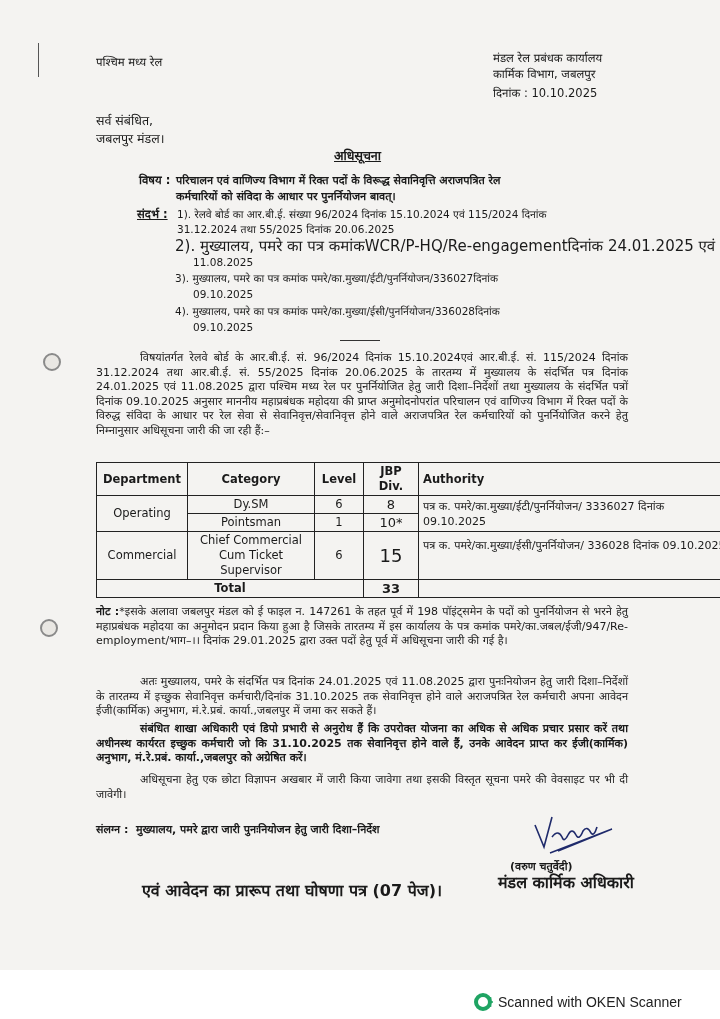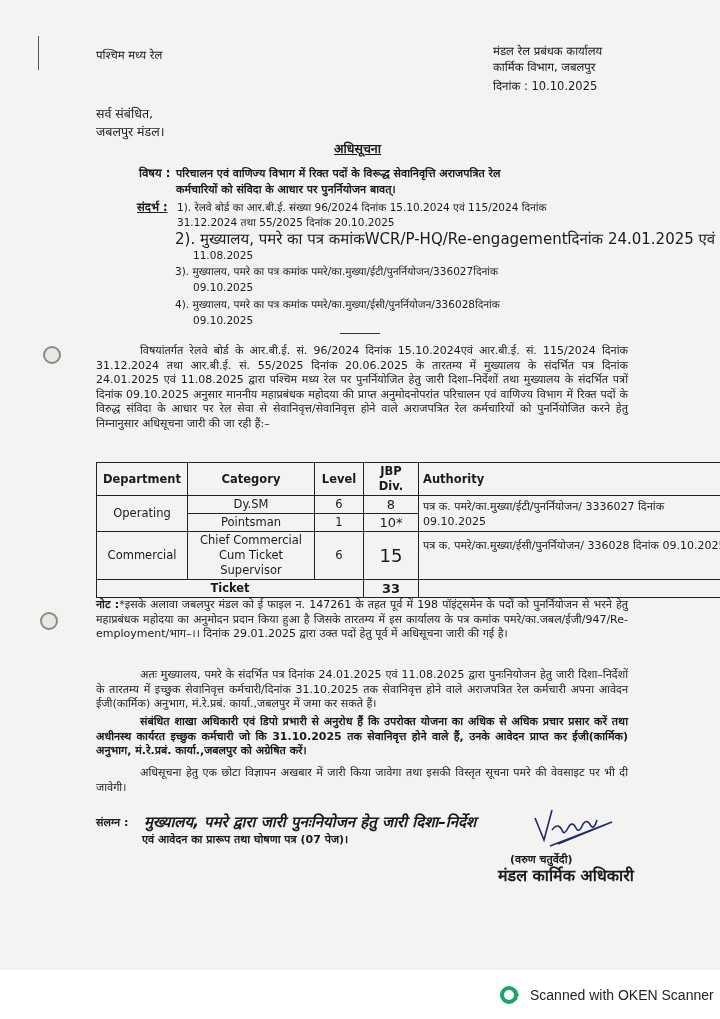--- a/index.html
+++ b/index.html
@@ -4,35 +4,35 @@
   <style>
     html, body { margin: 0; padding: 0; }
     body {
       width: 720px; height: 1019px; background: #ffffff; position: relative; overflow: hidden;
       font-family: "DejaVu Sans", "Liberation Sans", sans-serif; color: #1a1a1a;
     }
     .page {
       position: absolute; left: 0; top: 0; width: 720px; height: 970px;
       background: #f4f3f1;
     }
-    .abs { position: absolute; }
+    .abs { position: absolute; margin-top: 7px; }
     .t { font-size: 11.5px; line-height: 15px; white-space: nowrap; }
     .bold { font-weight: bold; }
     .margin-line { left: 38px; top: 36px; width: 1px; height: 34px; background: #555; }
     .punch { width: 14px; height: 14px; border: 2px solid #8a8a8a; border-radius: 50%; background: #e9e7e3; }
     .title { font-size: 12.5px; text-decoration: underline; font-weight: bold; }
     .para { font-size: 11px; line-height: 14.6px; text-align: justify; text-align-last: left; white-space: normal; }
     .indent { text-indent: 44px; }
     table.dept { position: absolute; left: 96px; top: 462px; width: 636px; border-collapse: collapse; font-size: 11.5px; }
     table.dept td, table.dept th { border: 1px solid #222; padding: 1px 4px; text-align: center; vertical-align: middle; line-height: 15px; }
     table.dept th { font-weight: bold; }
     table.dept td.auth { text-align: left; font-size: 11px; }
     .sep { left: 340px; top: 333px; width: 40px; height: 1px; background: #333; }
     .sig { left: 530px; top: 800px; }
-    .footer { left: 500px; top: 985px; display: flex; align-items: center; gap: 10px; font-family: "Liberation Sans", sans-serif; font-size: 14px; color: #222; }
+    .footer { left: 474px; top: 985px; display: flex; align-items: center; gap: 4px; font-family: "Liberation Sans", sans-serif; font-size: 14px; color: #222; }
   </style>
 </head>
 <body>
 
 <div class="page">
 
   <div class="abs margin-line"></div>
   <div class="abs punch" style="left:43px; top:346px;"></div>
   <div class="abs punch" style="left:40px; top:612px;"></div>
 
@@ -44,21 +44,21 @@
   <div class="abs t" style="left:96px; top:124px; font-size:12.5px;">जबलपुर मंडल।</div>
 
   <div class="abs t title" style="left:334px; top:141px;">अधिसूचना</div>
 
   <div class="abs t bold" style="left:139px; top:166px;">विषय :</div>
   <div class="abs t bold" style="left:176px; top:166px; font-size:11px;">परिचालन एवं वाणिज्य विभाग में रिक्त पदों के विरूद्ध सेवानिवृत्ति अराजपत्रित रेल</div>
   <div class="abs t bold" style="left:176px; top:182px; font-size:11px;">कर्मचारियों को संविदा के आधार पर पुनर्नियोजन बावत्।</div>
 
   <div class="abs t bold" style="left:137px; top:200px;text-decoration:underline;">संदर्भ :</div>
   <div class="abs t" style="left:177px; top:200px; font-size:10.5px;">1). रेलवे बोर्ड का आर.बी.ई. संख्या 96/2024 दिनांक 15.10.2024 एवं 115/2024 दिनांक</div>
-  <div class="abs t" style="left:177px; top:215px; font-size:10.5px;">31.12.2024 तथा 55/2025 दिनांक 20.10.2025</div>
+  <div class="abs t" style="left:177px; top:215px; font-size:10.5px;">31.12.2024 तथा 55/2025 दिनांक 20.06.2025</div>
   <div class="abs t" style="left:175px; top:232px; font-size:15px;">2). मुख्यालय, पमरे का पत्र कमांकWCR/P-HQ/Re-engagementदिनांक 24.01.2025 एवं</div>
   <div class="abs t" style="left:193px; top:248px; font-size:10.5px;">11.08.2025</div>
   <div class="abs t" style="left:175px; top:264px; font-size:10.5px;">3). मुख्यालय, पमरे का पत्र कमांक पमरे/का.मुख्या/ईटी/पुनर्नियोजन/336027दिनांक</div>
   <div class="abs t" style="left:193px; top:280px; font-size:10.5px;">09.10.2025</div>
   <div class="abs t" style="left:175px; top:297px; font-size:10.5px;">4). मुख्यालय, पमरे का पत्र कमांक पमरे/का.मुख्या/ईसी/पुनर्नियोजन/336028दिनांक</div>
   <div class="abs t" style="left:193px; top:313px; font-size:10.5px;">09.10.2025</div>
 
   <div class="abs sep"></div>
 
   <div class="abs para indent" style="left:96px; top:344px; width:532px;">विषयांतर्गत रेलवे बोर्ड के आर.बी.ई. सं. 96/2024 दिनांक 15.10.2024एवं आर.बी.ई. सं. 115/2024 दिनांक 31.12.2024 तथा आर.बी.ई. सं. 55/2025 दिनांक 20.06.2025 के तारतम्य में मुख्यालय के संदर्भित पत्र दिनांक 24.01.2025 एवं 11.08.2025 द्वारा पश्चिम मध्य रेल पर पुनर्नियोजित हेतु जारी दिशा–निर्देशों तथा मुख्यालय के संदर्भित पत्रों दिनांक 09.10.2025 अनुसार माननीय महाप्रबंधक महोदया की प्राप्त अनुमोदनोपरांत परिचालन एवं वाणिज्य विभाग में रिक्त पदों के विरुद्ध संविदा के आधार पर रेल सेवा से सेवानिवृत्त/सेवानिवृत्त होने वाले अराजपत्रित रेल कर्मचारियों को पुनर्नियोजित करने हेतु निम्नानुसार अधिसूचना जारी की जा रही हैं:–</div>
@@ -87,40 +87,40 @@
         <td style="font-size:13px;">10*</td>
       </tr>
       <tr>
         <td>Commercial</td>
         <td>Chief Commercial Cum Ticket Supervisor</td>
         <td>6</td>
         <td style="font-size:18px;">15</td>
         <td class="auth" style="vertical-align:top; padding-top:6px;">पत्र क. पमरे/का.मुख्या/ईसी/पुनर्नियोजन/ 336028 दिनांक 09.10.2025</td>
       </tr>
       <tr>
-        <td colspan="3" class="bold" style="font-weight:bold;">Ticket</td>
+        <td colspan="3" class="bold" style="font-weight:bold;">Total</td>
         <td style="font-weight:bold; font-size:13px;">33</td>
         <td></td>
       </tr>
     </tbody>
   </table>
 
   <div class="abs para" style="left:96px; top:598px; width:532px;">
     <span class="bold">नोट :</span><span>*इसके अलावा जबलपुर मंडल को ई फाइल न. 147261 के तहत पूर्व में 198 पॉइंट्समेन के पदों को पुनर्नियोजन से भरने हेतु महाप्रबंधक महोदया का अनुमोदन प्रदान किया हुआ है जिसके तारतम्य में इस कार्यालय के पत्र कमांक पमरे/का.जबल/ईजी/947/Re-employment/भाग–।। दिनांक 29.01.2025 द्वारा उक्त पदों हेतु पूर्व में अधिसूचना जारी की गई है।</span>
   </div>
 
   <div class="abs para indent" style="left:96px; top:668px; width:532px;">अतः मुख्यालय, पमरे के संदर्भित पत्र दिनांक 24.01.2025 एवं 11.08.2025 द्वारा पुनःनियोजन हेतु जारी दिशा–निर्देशों के तारतम्य में इच्छुक सेवानिवृत्त कर्मचारी/दिनांक 31.10.2025 तक सेवानिवृत्त होने वाले अराजपत्रित रेल कर्मचारी अपना आवेदन ईजी(कार्मिक) अनुभाग, मं.रे.प्रबं. कार्या.,जबलपुर में जमा कर सकते हैं।</div>
 
   <div class="abs para indent bold" style="left:96px; top:715px; width:532px; font-weight:bold;">संबंधित शाखा अधिकारी एवं डिपो प्रभारी से अनुरोध हैं कि उपरोक्त योजना का अधिक से अधिक प्रचार प्रसार करें तथा अधीनस्थ कार्यरत इच्छुक कर्मचारी जो कि 31.10.2025 तक सेवानिवृत्त होने वाले हैं, उनके आवेदन प्राप्त कर ईजी(कार्मिक) अनुभाग, मं.रे.प्रबं. कार्या.,जबलपुर को अग्रेषित करें।</div>
 
   <div class="abs para indent" style="left:96px; top:766px; width:532px;">अधिसूचना हेतु एक छोटा विज्ञापन अखबार में जारी किया जावेगा तथा इसकी विस्तृत सूचना पमरे की वेवसाइट पर भी दी जावेगी।</div>
 
   <div class="abs t bold" style="left:96px; top:815px; font-size:11px;">संलग्न :</div>
-  <div class="abs t bold" style="left:144px; top:815px; font-size:15px;font-style:italic;">मुख्यालय, पमरे द्वारा जारी पुनःनियोजन हेतु जारी दिशा–निर्देश</div>
-  <div class="abs t bold" style="left:142px; top:832px; font-size:11px;">एवं आवेदन का प्रारूप तथा घोषणा पत्र (07 पेज)।</div>
+  <div class="abs t bold" style="left:136px; top:815px; font-size:11px;">मुख्यालय, पमरे द्वारा जारी पुनःनियोजन हेतु जारी दिशा–निर्देश</div>
+  <div class="abs t bold" style="left:142px; top:876px; font-size:16px;">एवं आवेदन का प्रारूप तथा घोषणा पत्र (07 पेज)।</div>
 
   <div class="abs sig">
     <svg width="90" height="50" viewBox="0 0 90 50">
       <path d="M5 18 L14 40 L22 10" fill="none" stroke="#1f2a6b" stroke-width="1.6"></path>
       <path d="M22 30 q6 -8 10 0 q2 6 6 -2 q4 -8 8 0 q3 6 7 -4 q4 -6 8 2 q3 4 6 -6" fill="none" stroke="#1f2a6b" stroke-width="1.6"></path>
       <path d="M20 46 L82 22 L28 44" fill="none" stroke="#1f2a6b" stroke-width="1.4"></path>
     </svg>
   </div>
   <div class="abs t bold" style="left:510px; top:852px; font-size:11px;">(वरुण चतुर्वेदी)</div>
   <div class="abs t bold" style="left:498px; top:868px; font-size:16px;">मंडल कार्मिक अधिकारी</div>

